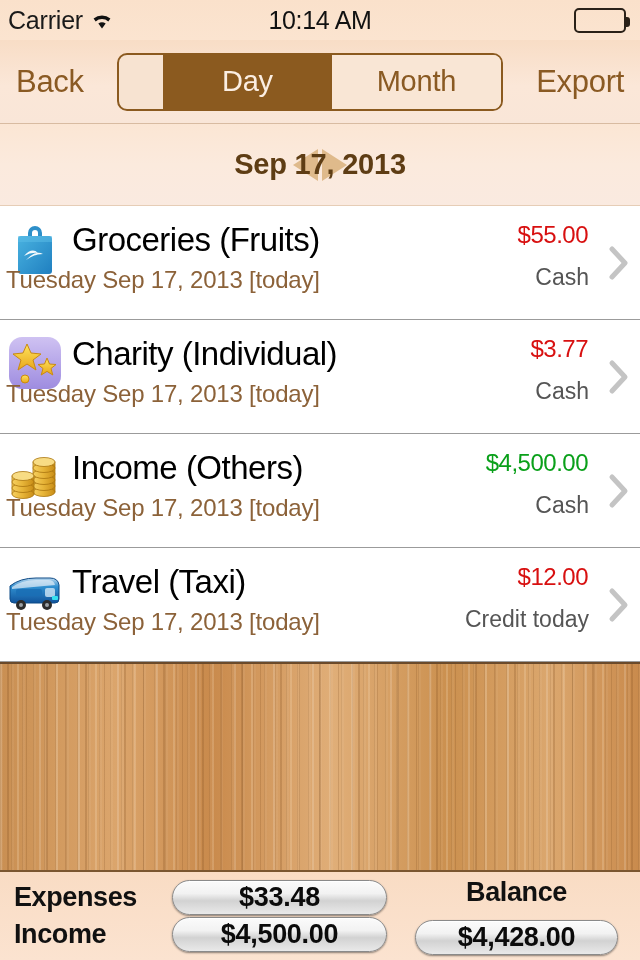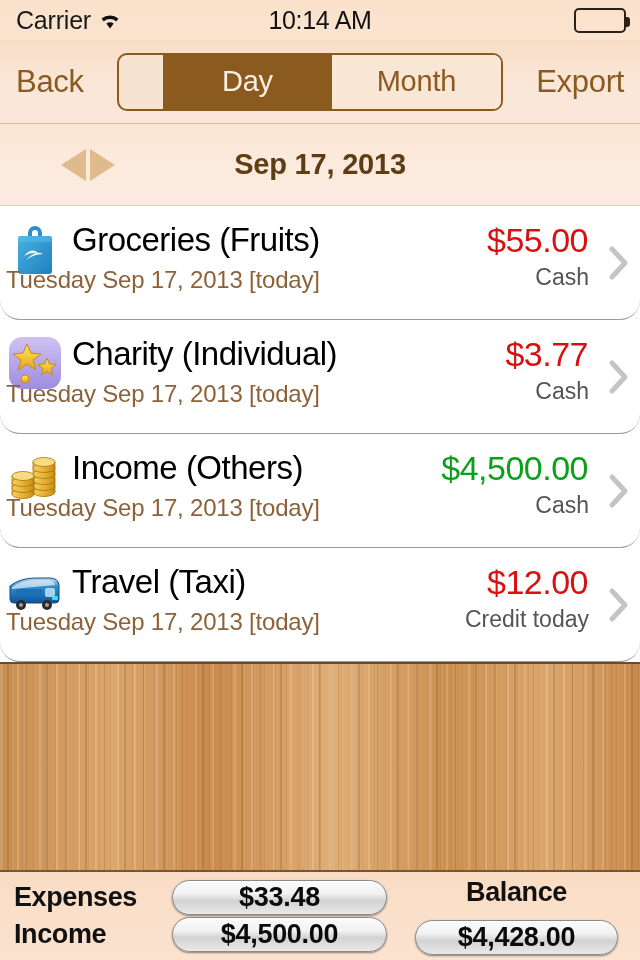--- a/index.html
+++ b/index.html
@@ -18,21 +18,21 @@
 
   
   .statusbar {
     height:40px; flex:0 0 40px;
     position:relative;
     background:linear-gradient(to bottom, #fae1cb 0%, #fbe4d0 100%);
     display:flex; align-items:center;
   }
   .sb-left {
     display:flex; align-items:center; gap:7px;
-    padding-left:16px;
+    padding-left:8px;
     font-size:25px; color:#1a1a1a; letter-spacing:-0.2px;
   }
   .wifi { width:24px; height:19px; position:relative; display:inline-block; }
   .wifi svg { display:block; }
   .sb-time {
     position:absolute; left:0; right:0; top:0; height:40px;
     display:flex; align-items:center; justify-content:center;
     font-size:25px; font-weight:normal; color:#111; letter-spacing:-0.3px;
   }
   .sb-right {
@@ -75,59 +75,58 @@
     width:169px; font-size:29px; cursor:pointer;
     letter-spacing:-0.2px;
   }
   .seg.active { background:#8b5a1f; color:#fbeee2; }
   .seg.inactive { background:#f9e6d5; color:#8a5a23; }
 
   
   .datebar {
     flex:0 0 82px; height:82px;
     background:linear-gradient(to bottom, #fbe6d4 0%, #fbeadd 50%, #faeae0 100%);
-    display:flex; align-items:center; justify-content:flex-start;
+    display:flex; align-items:center; justify-content:center;
     padding:0 58px;
     border-bottom:1px solid #e6cdb6;
     position:relative;
   }
   .arrow { cursor:pointer; width:30px; height:36px; }
   .arrow svg { display:block; }
   .datelabel {
     position:absolute; left:0; right:0; text-align:center;
     font-size:29px; font-weight:bold; color:#5e3d14; letter-spacing:-0.2px;
   }
 
   
   .list { background:#ffffff; flex:0 0 auto; }
   .row {
     position:relative; height:114px;
     background:#ffffff;
     border-bottom:1px solid #9b9b9b;
     cursor:pointer;
     padding:0 10px 0 4px;
-    border-radius:20px;
   }
   .row .icon {
     position:absolute; left:6px; top:14px;
     width:58px; height:58px;
   }
   .row .title {
     position:absolute; left:72px; top:15px;
     font-size:33px; color:#000; letter-spacing:-0.5px;
     white-space:nowrap;
   }
   .row .subtitle {
     position:absolute; left:6px; top:60px;
     font-size:24px; color:#8c6239; letter-spacing:-0.2px;
     white-space:nowrap;
   }
   .row .amount {
     position:absolute; right:52px; top:15px;
-    font-size:34px; letter-spacing:-0.5px;
+    font-size:24px; letter-spacing:-0.5px;
     text-align:right; white-space:nowrap;
   }
   .row .amount.expense { color:#d81010; }
   .row .amount.income  { color:#0aa01a; }
   .row .method {
     position:absolute; right:51px; top:58px;
     font-size:23px; color:#555; text-align:left; white-space:nowrap;
   }
   .row .chev {
     position:absolute; right:10px; top:50%; transform:translateY(-50%);

